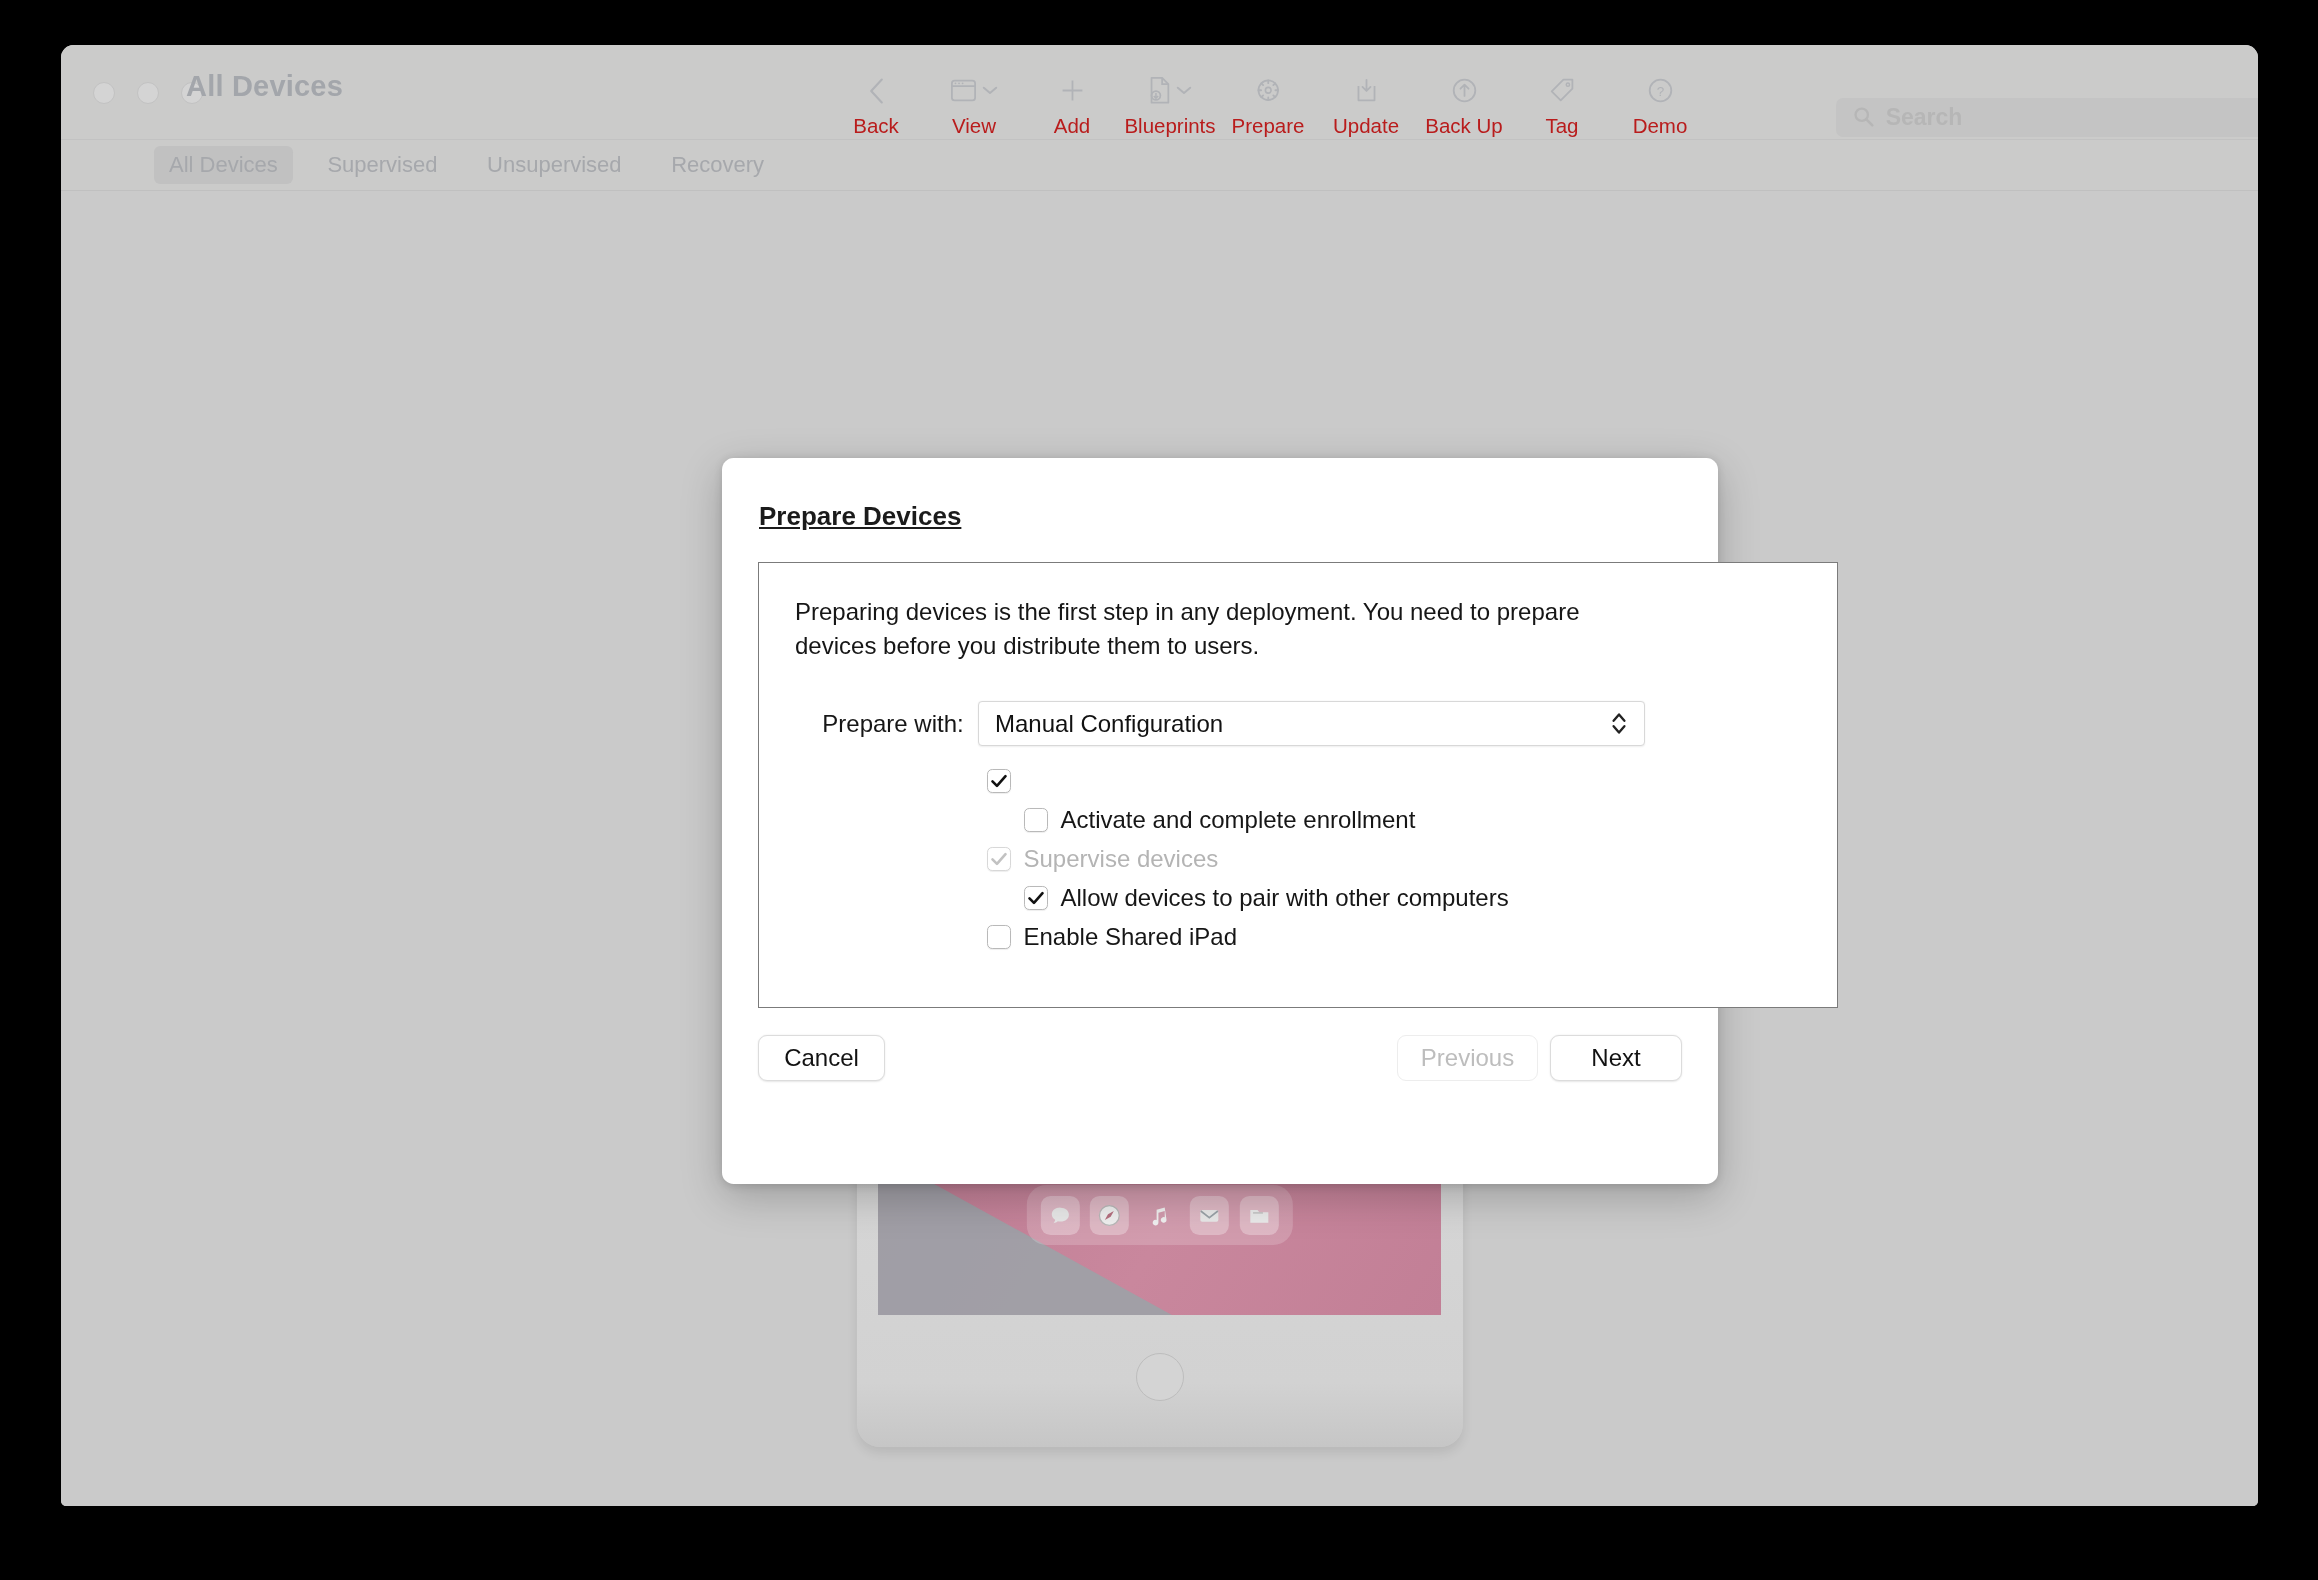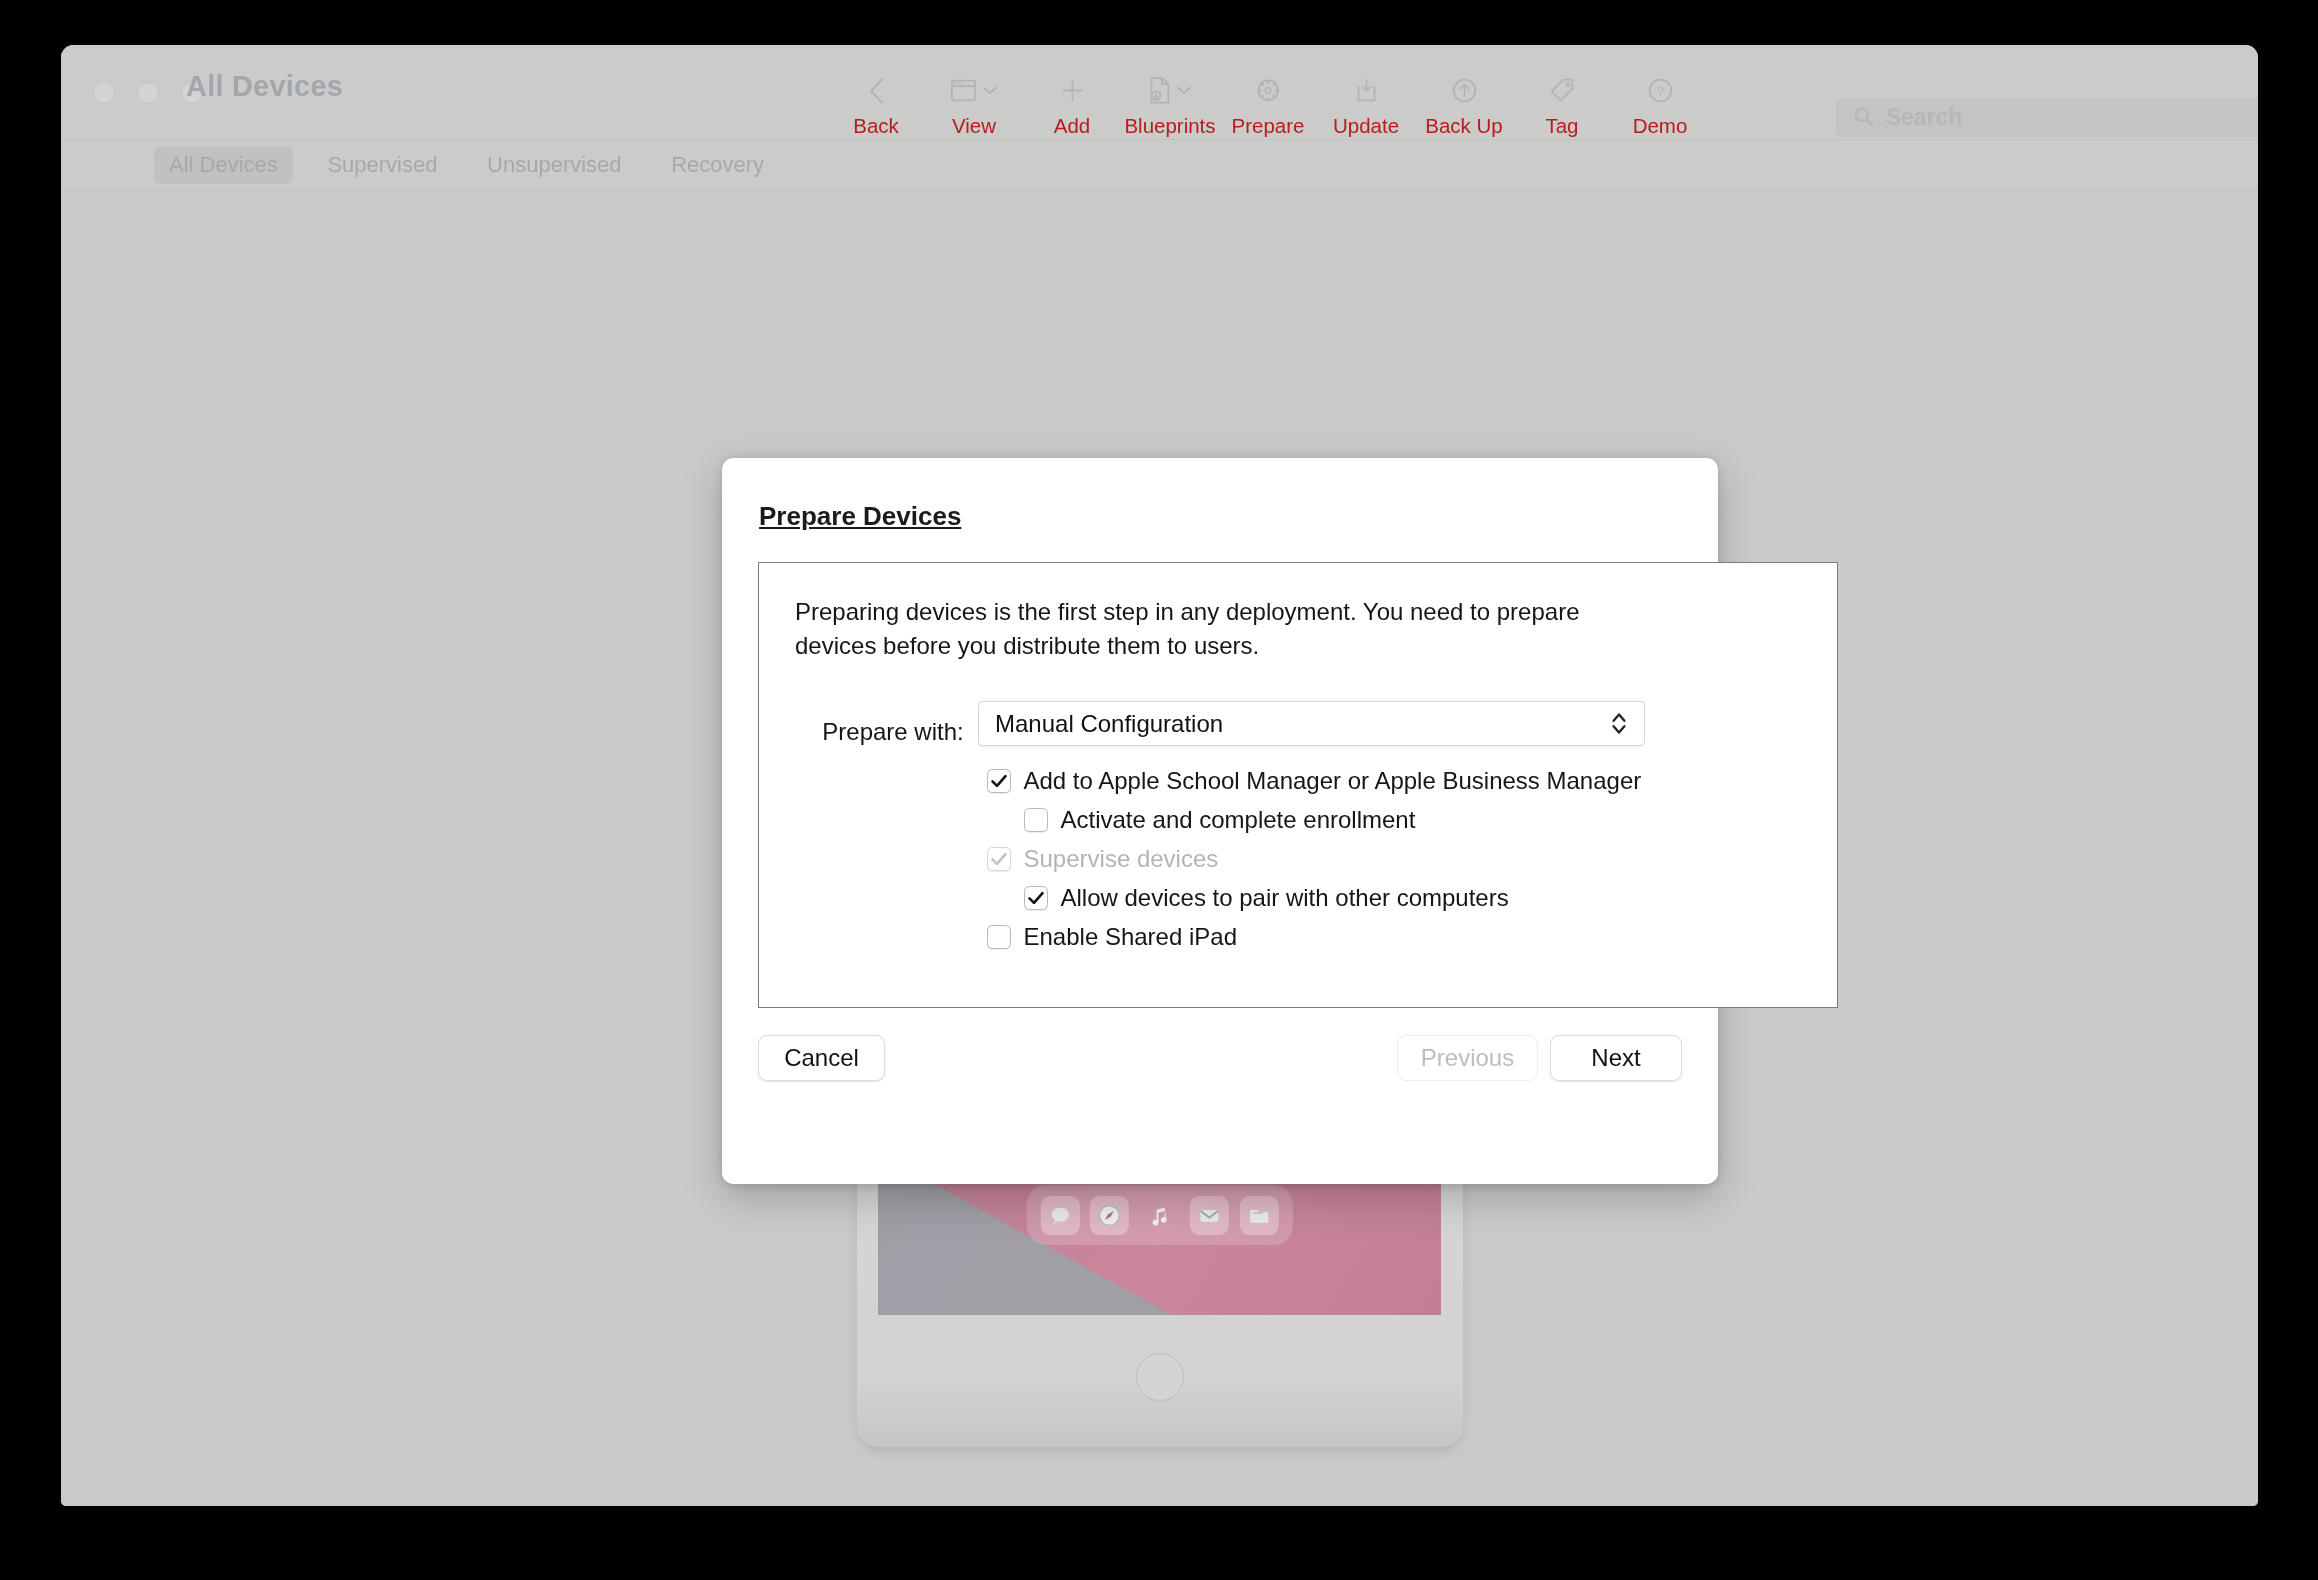--- a/index.html
+++ b/index.html
@@ -276,21 +276,21 @@
     line-height: 1.42;
     color: #161616;
   }
 
   #prepare-row {
     position: absolute;
     left: 0;
     top: 138px;
     width: 100%;
     display: flex;
-    align-items: flex-end;
+    align-items: center;
   }
   #prepare-label {
     width: 219px;
     text-align: right;
     font-size: 24px;
     color: #161616;
     padding-right: 14.3px;
     box-sizing: border-box;
   }
   #prepare-select {
@@ -617,21 +617,20 @@
       </div>
 
       <div id="checkbox-list">
 
         <div class="cb-row checked">
           <span class="cb-box">
             <svg class="tick" viewBox="0 0 27 27">
                 <path d="M5.5 14 L11 19.5 L21.5 7.5" fill="none" stroke="#111" stroke-width="3.2" stroke-linecap="round" stroke-linejoin="round"></path>
               </svg>
           </span>
-          <span class="cb-label">Add to Apple School Manager or Apple Business Manager</span>
         </div>
 
         <div class="cb-row indent">
           <span class="cb-box">
             
           </span>
           <span class="cb-label">Activate and complete enrollment</span>
         </div>
 
         <div class="cb-row checked disabled">

